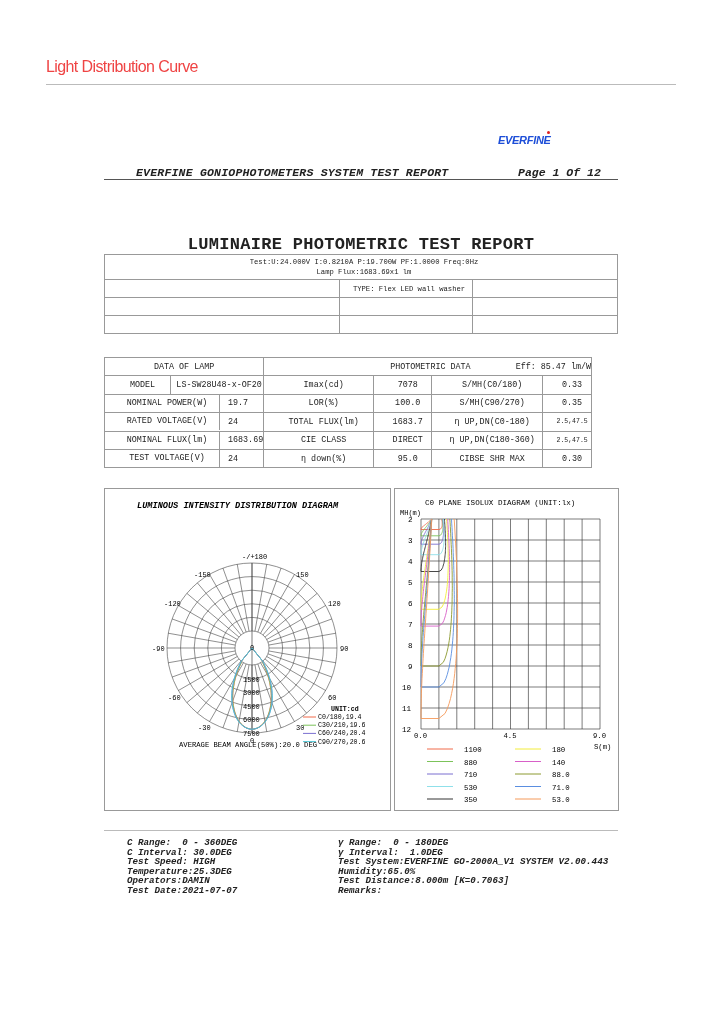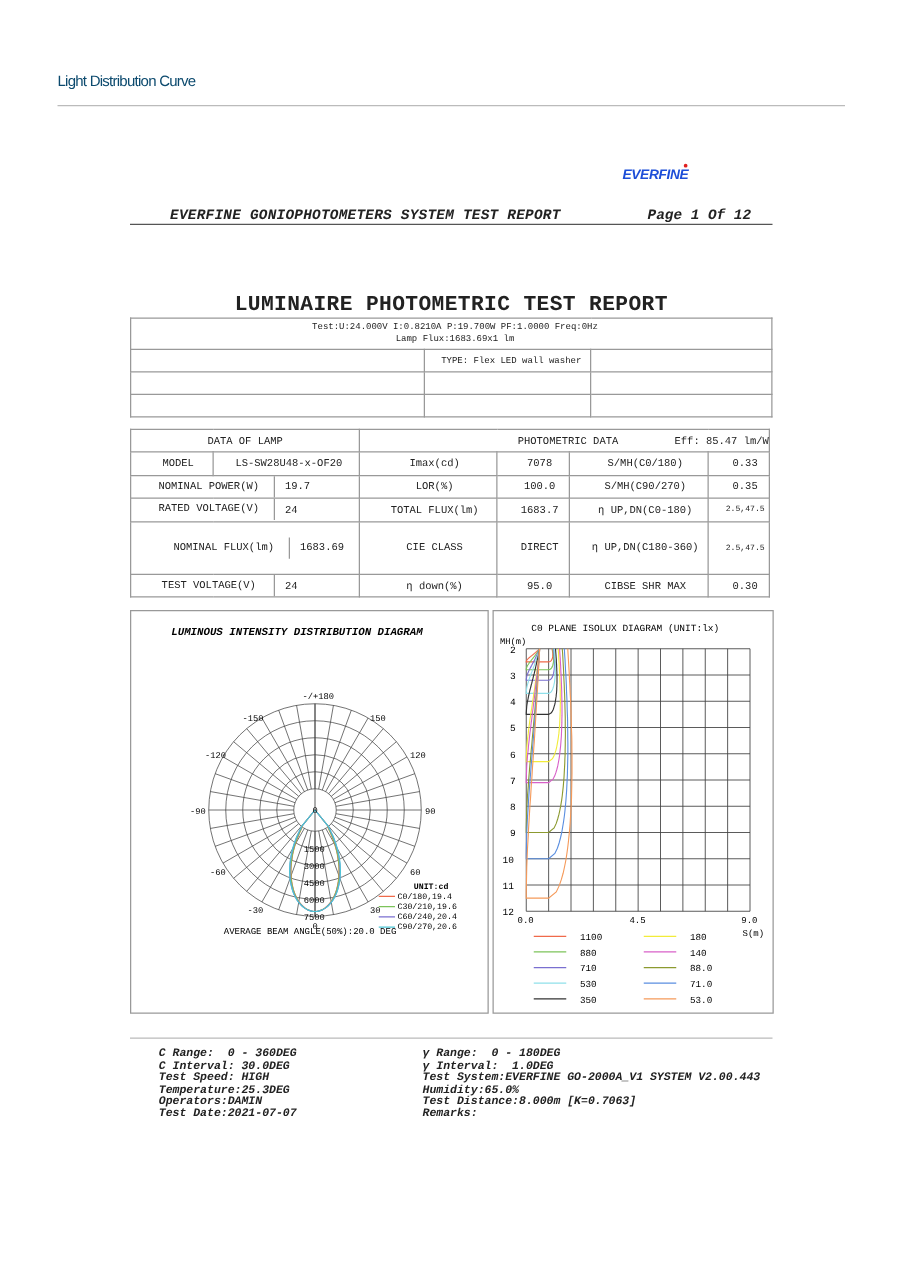--- a/index.html
+++ b/index.html
@@ -1,30 +1,30 @@
 <!DOCTYPE html>
 <html><head>
 <meta charset="utf-8">
 <style>
   html,body{margin:0;padding:0;background:#fff;}
   body{width:723px;height:1024px;position:relative;overflow:hidden;font-family:"Liberation Mono","DejaVu Sans Mono",monospace;color:#222;}
   .abs{position:absolute;}
-  .page-title{left:46px;top:58px;font-family:"Liberation Sans","DejaVu Sans",sans-serif;font-size:12px;color:#0c4a6e;letter-spacing:-0.6px;}
+  .page-title{left:46px;top:58px;font-family:"Liberation Sans","DejaVu Sans",sans-serif;font-size:16px;color:#ef4444;letter-spacing:-0.6px;}
   .title-rule{left:46px;top:84px;width:630px;height:1px;background:#bbb;}
   .logo{left:498px;top:134px;font-family:"Liberation Sans","DejaVu Sans",sans-serif;font-weight:bold;font-style:italic;font-size:11px;color:#1d4ed8;letter-spacing:-0.3px;}
   .logo-dot{left:547px;top:131px;width:3px;height:3px;border-radius:50%;background:#e02020;}
   .report-head{left:136px;top:166px;font-size:11.5px;font-weight:bold;font-style:italic;letter-spacing:0.2px;}
   .page-no{left:518px;top:166px;font-size:11.5px;font-weight:bold;font-style:italic;}
   .head-rule{left:104px;top:179px;width:514px;height:1px;background:#555;}
   .sub-title{left:104px;top:235px;width:514px;text-align:center;font-size:17px;font-weight:bold;letter-spacing:0.3px;}
   table{border-collapse:collapse;position:absolute;font-size:8.4px;}
   td{border:1px solid #999;padding:0 0 0 10px;height:17px;white-space:nowrap;text-align:center;}
   .t1{left:104px;top:254px;width:514px;}
   .t1 td{padding-left:6px;}
-  .t2{left:104px;top:343px;width:422px;}
+  .t2{left:104px;top:357px;width:422px;}
   .t2 td{height:17.4px;}
   .small{font-size:6.5px;}
   .panel{border:1px solid #999;background:#fff;}
   .panel-l{left:104px;top:488px;width:285px;height:321px;}
   .panel-r{left:394px;top:488px;width:223px;height:321px;}
   .ptitle{font-size:8.6px;font-weight:bold;font-style:italic;}
   svg text{font-family:"Liberation Mono","DejaVu Sans Mono",monospace;}
   .foot-rule{left:104px;top:830px;width:514px;height:1px;background:#bbb;}
   .foot{font-size:9.2px;font-weight:bold;font-style:italic;line-height:9.6px;}
   .foot div{white-space:pre;}
@@ -105,21 +105,21 @@
         <span style="width:104px;padding-left:10px;border-right:1px solid #999;height:100%;line-height:17px;">RATED VOLTAGE(V)</span>
         <span style="padding-left:8px;">24</span>
       </div>
     </td>
     <td>TOTAL FLUX(lm)</td>
     <td>1683.7</td>
     <td>η UP,DN(C0-180)</td>
     <td class="small">2.5,47.5</td>
   </tr>
   <tr>
-    <td colspan="2" style="padding:12px;">
+    <td colspan="2" style="padding:0;">
       <div style="display:flex;height:17px;align-items:center;">
         <span style="width:104px;padding-left:10px;border-right:1px solid #999;height:100%;line-height:17px;">NOMINAL FLUX(lm)</span>
         <span style="padding-left:8px;">1683.69</span>
       </div>
     </td>
     <td>CIE CLASS</td>
     <td>DIRECT</td>
     <td>η UP,DN(C180-360)</td>
     <td class="small">2.5,47.5</td>
   </tr>

